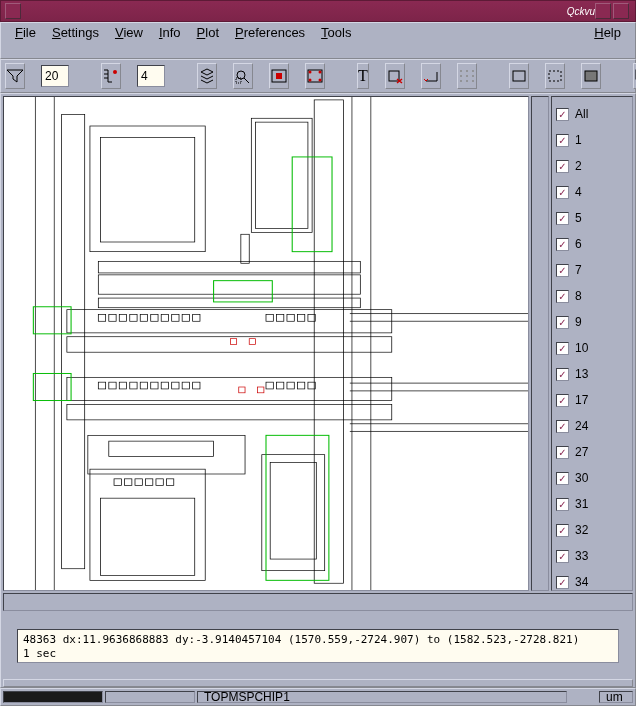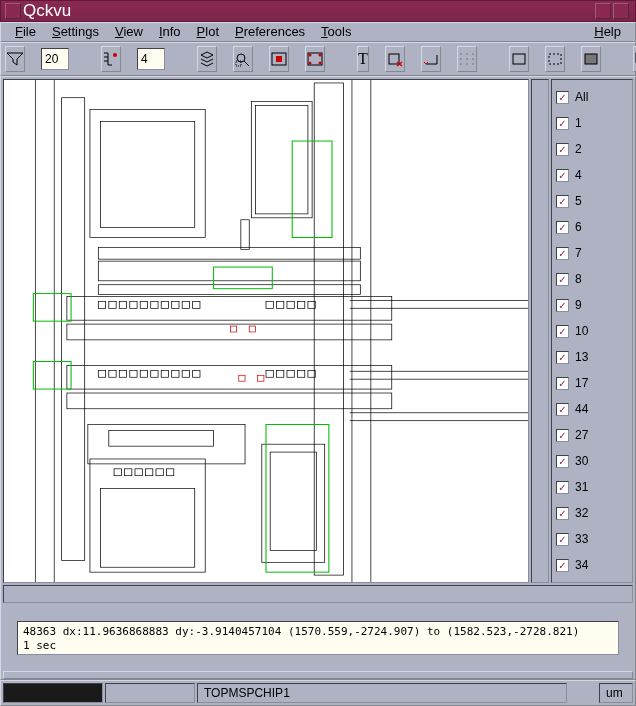--- a/index.html
+++ b/index.html
@@ -28,30 +28,31 @@
 }
 .titlebar-btn {
   width: 16px;
   height: 16px;
   border: 1px outset #a05a7a;
   background: #8a2952;
   margin-right: 2px;
 }
 .titlebar-title {
   flex: 1;
-  text-align: left;
-  font-size: 17px;
+  text-align: right;
+  font-size: 10px;
+  font-style: italic;
 }
 .titlebar-right { display: flex; }
 .menubar {
-  height: 20px;
+  height: 37px;
   background: #aeb2c3;
   border: 1px outset #d4d7e4;
   display: flex;
-  align-items: flex-end;
+  align-items: flex-start;
   padding: 0 6px;
   font-size: 13px;
 }
 .menu-item {
   padding: 2px 8px;
   cursor: default;
 }
 .menu-item .ul { text-decoration: underline; }
 .menu-spacer { flex: 1; }
 .toolbar {
@@ -160,21 +161,21 @@
   line-height: 1.25;
   white-space: pre-wrap;
 }
 .acc-bar {
   height: 8px;
   background: #aeb2c3;
   border: 1px outset #d4d7e4;
   margin: 0 2px;
 }
 .bottom-status {
-  height: 26px;
+  height: 18px;
   background: #aeb2c3;
   border: 1px outset #d4d7e4;
   display: flex;
   align-items: stretch;
   padding: 2px;
   gap: 2px;
 }
 .status-cell {
   border: 1px inset #8a8d9e;
   background: #aeb2c3;
@@ -473,21 +474,21 @@
           <div class="layer-row">
               <span class="layer-check">✓</span>
               <span>13</span>
             </div>
           <div class="layer-row">
               <span class="layer-check">✓</span>
               <span>17</span>
             </div>
           <div class="layer-row">
               <span class="layer-check">✓</span>
-              <span>44</span>
+              <span>24</span>
             </div>
           <div class="layer-row">
               <span class="layer-check">✓</span>
               <span>27</span>
             </div>
           <div class="layer-row">
               <span class="layer-check">✓</span>
               <span>30</span>
             </div>
           <div class="layer-row">

